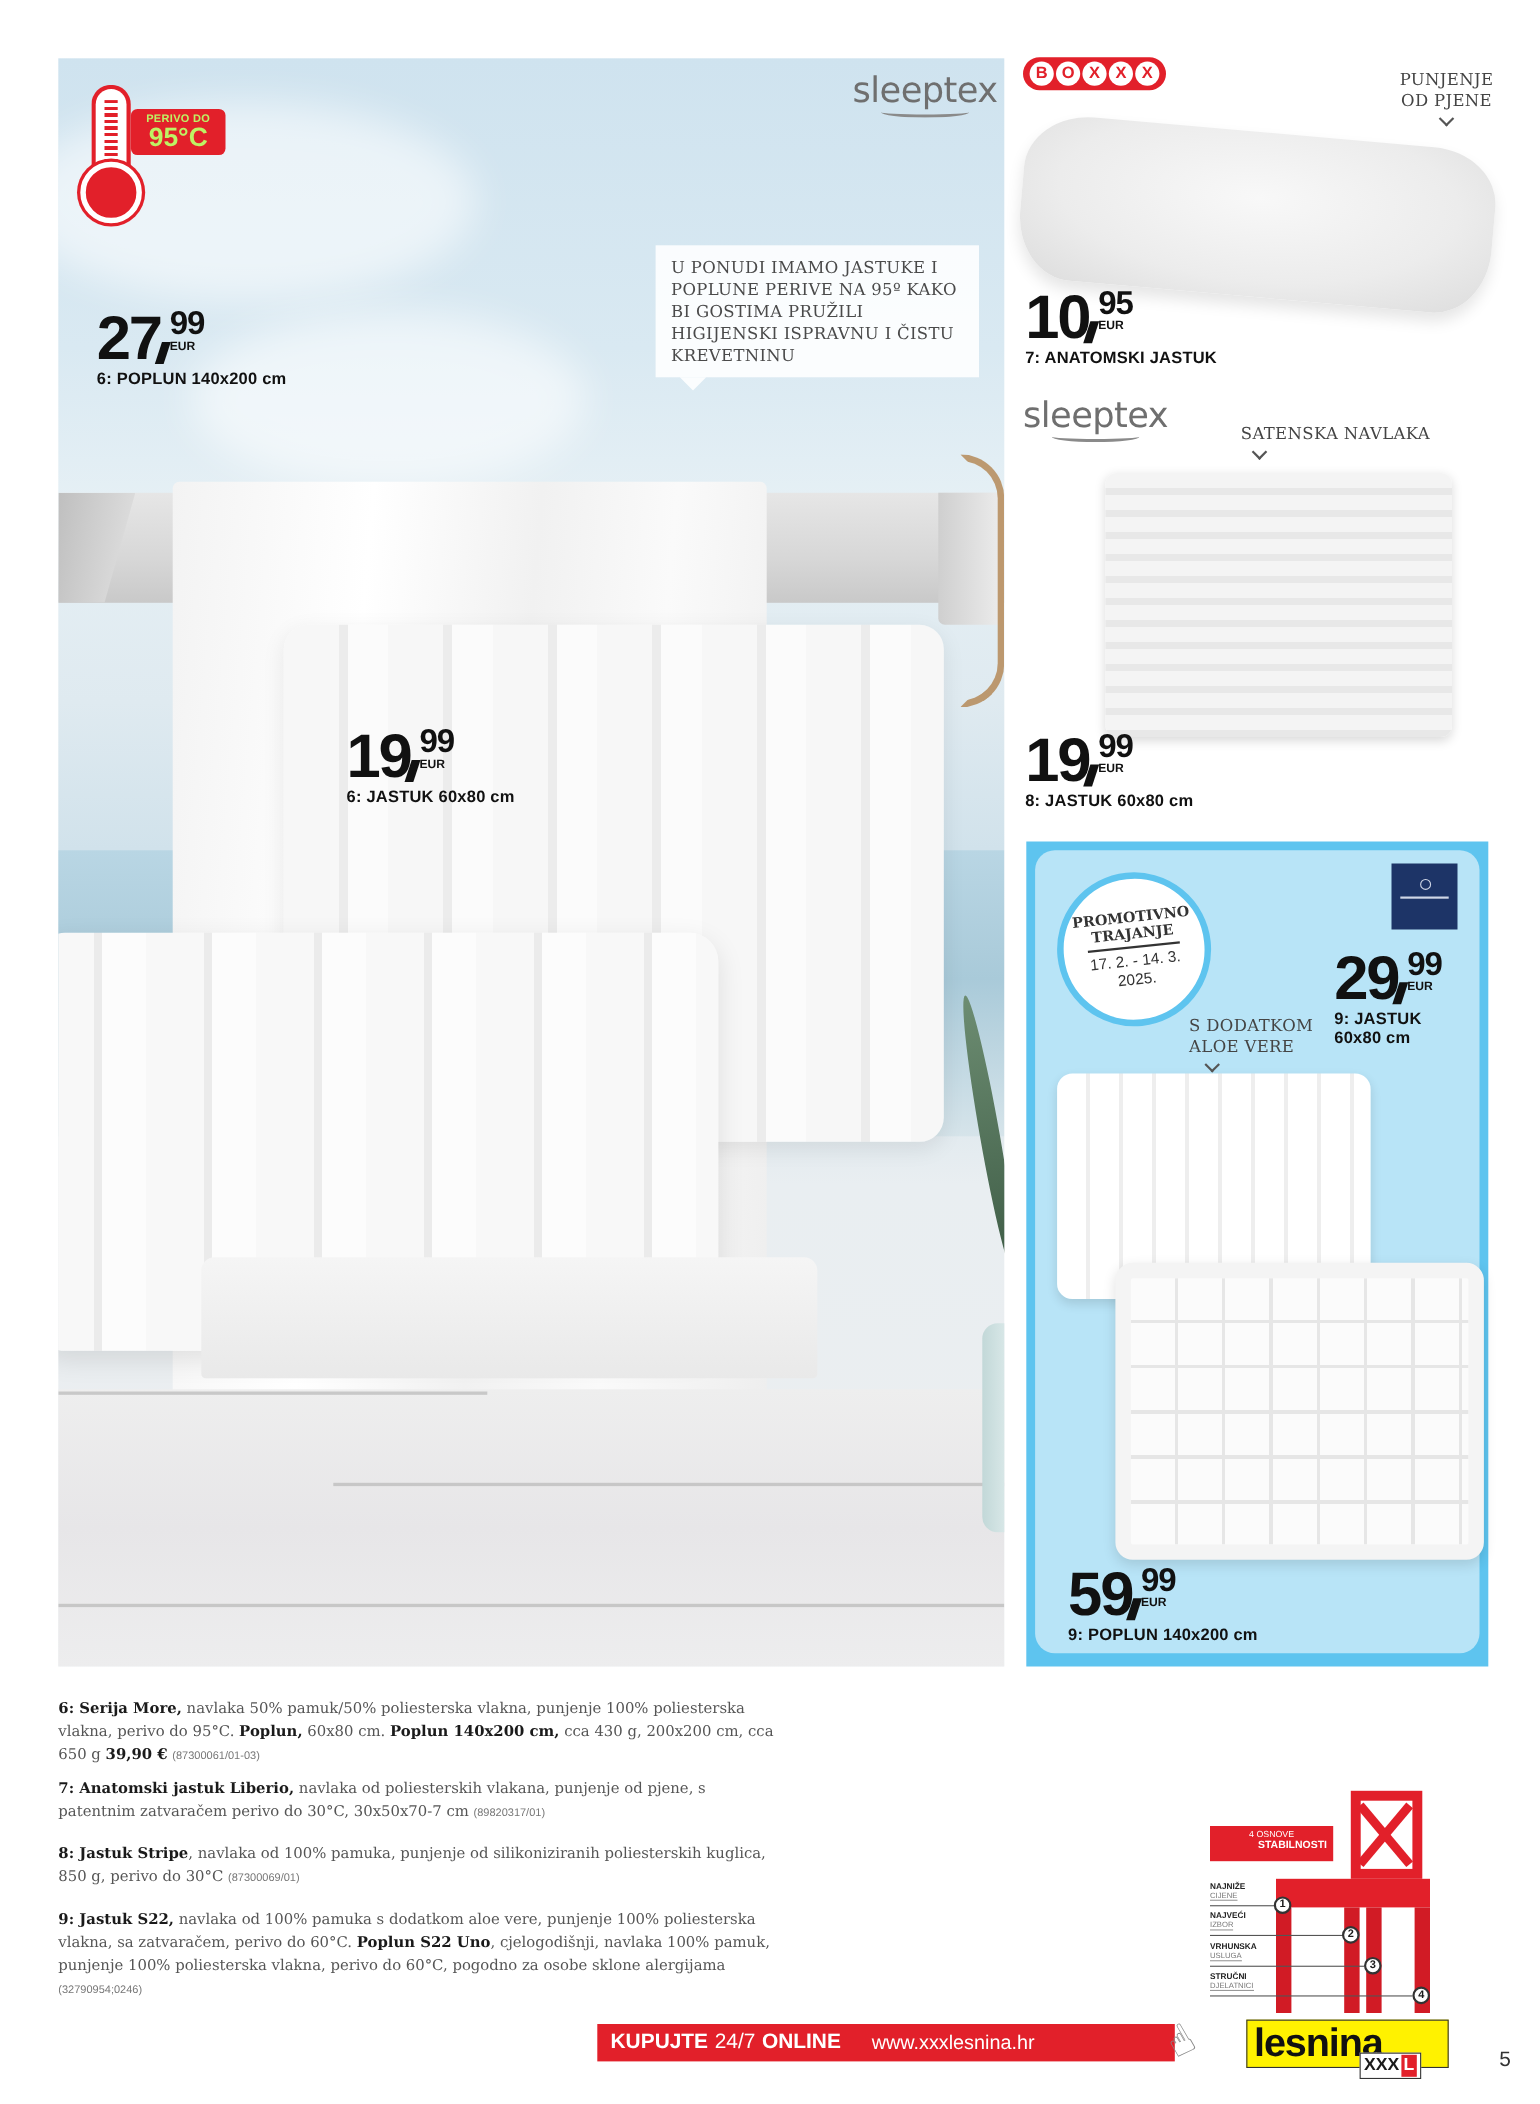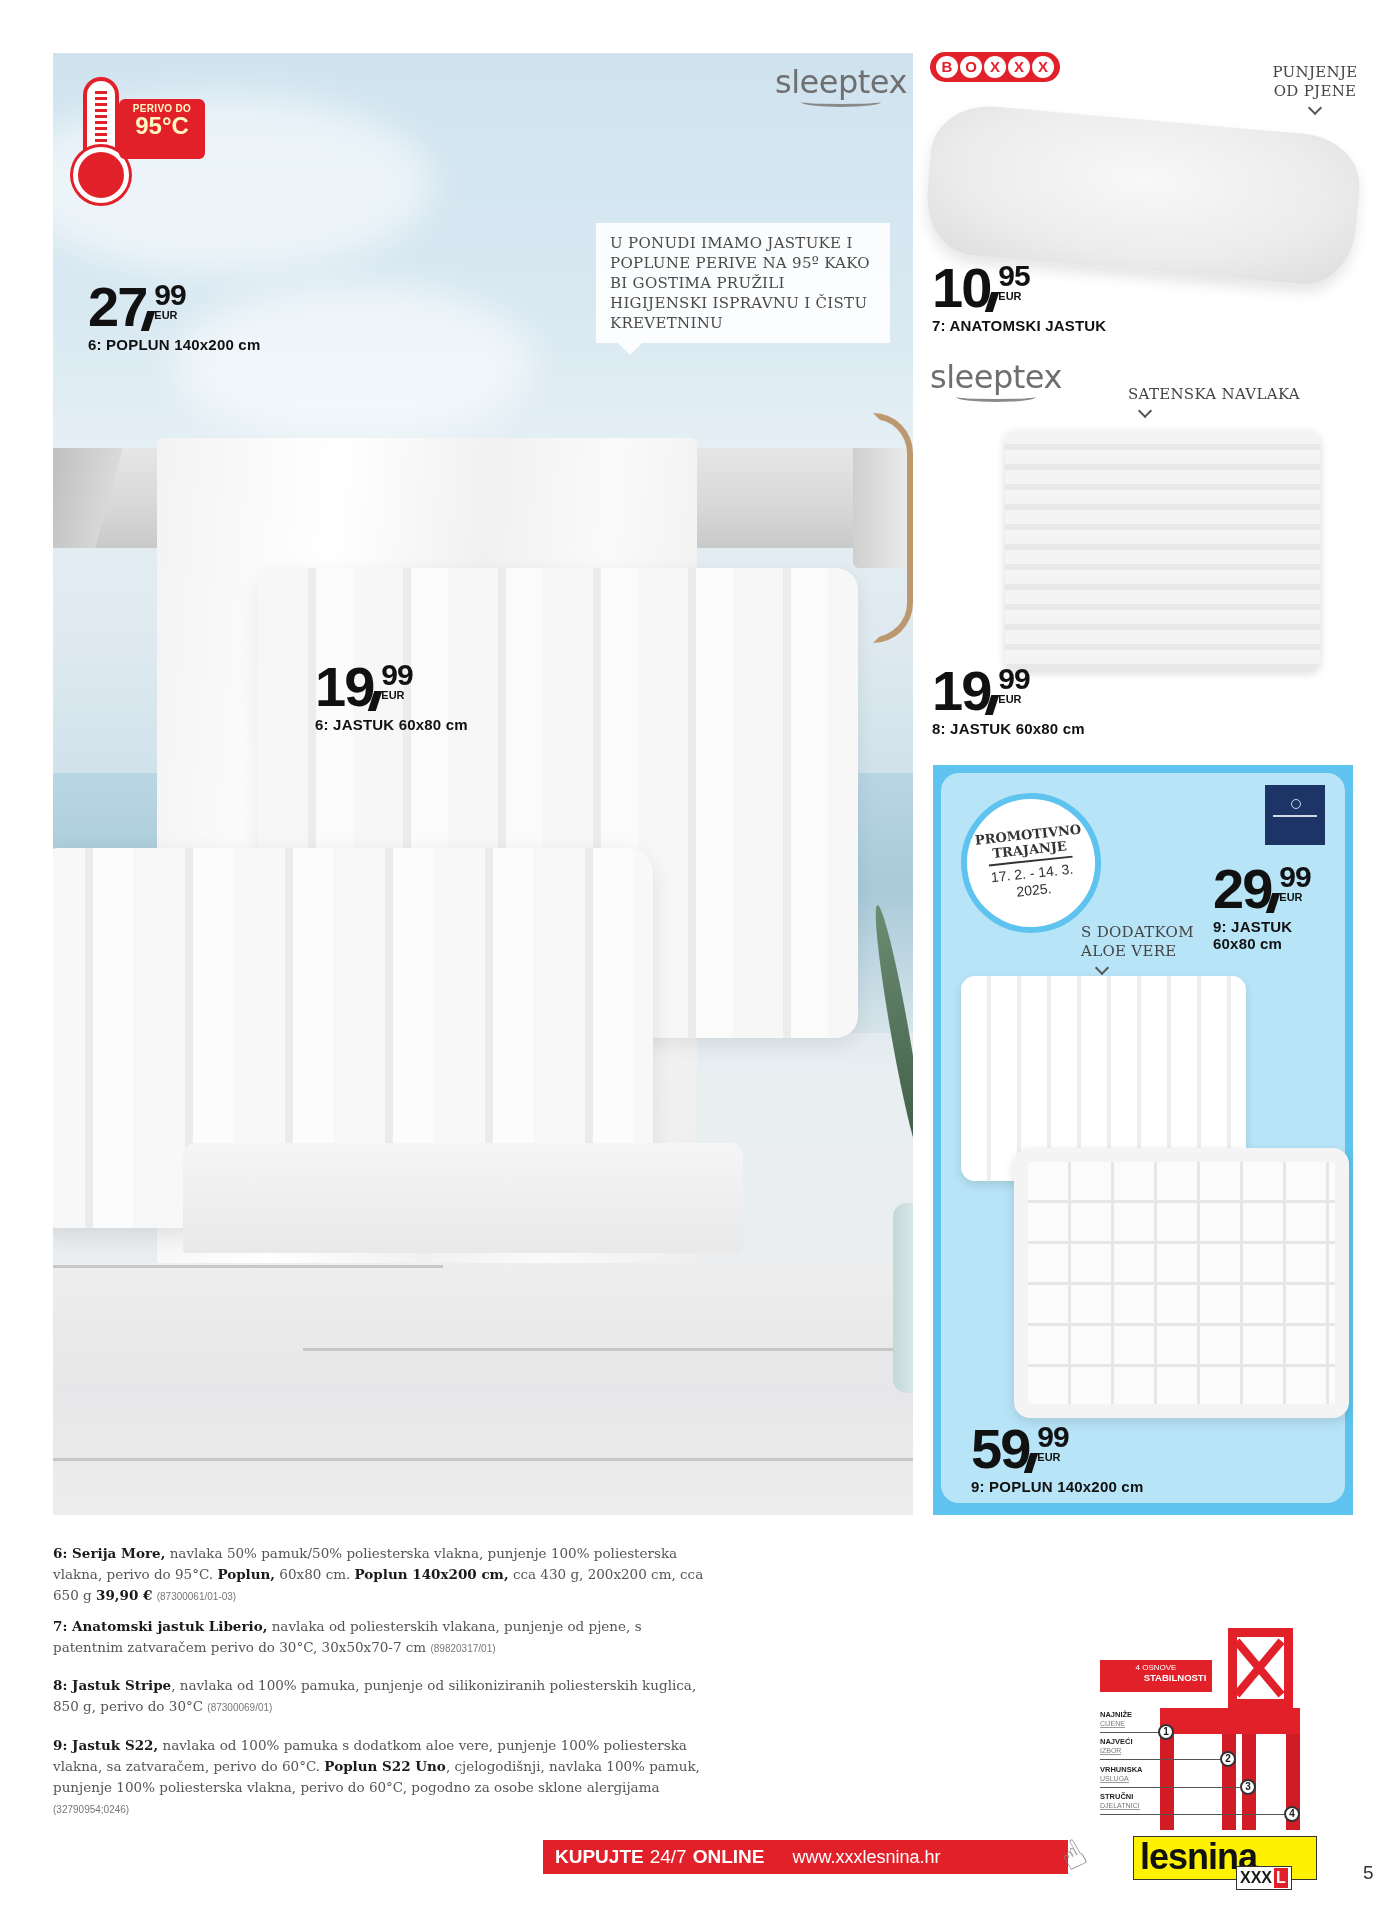--- a/index.html
+++ b/index.html
@@ -43,22 +43,22 @@
       background: linear-gradient(180deg, #6d8d72, #3c5a44); transform: rotate(-10deg); border-radius: 50%; }
 
     
     .thermo { position: absolute; left: 28px; top: 24px; width: 132px; height: 110px; }
     .thermo .tube { position: absolute; left: 2px; top: 0; width: 36px; height: 84px; border: 4px solid #e2202a;
       border-radius: 18px 18px 0 0; border-bottom: none; background: #fff; }
     .thermo .tube::before { content: ""; position: absolute; left: 8px; top: 10px; width: 12px; height: 64px;
       background: repeating-linear-gradient(180deg, #e2202a 0 3px, #ffffff 3px 6px); }
     .thermo .bulb { position: absolute; left: -8px; top: 70px; width: 56px; height: 56px; border-radius: 50%;
       background: #e2202a; border: 5px solid #fff; box-shadow: 0 0 0 3px #e2202a; }
-    .thermo .label { position: absolute; left: 38px; top: 22px; width: 86px; height: 60px; background: #e2202a;
-      border-radius: 6px; color: #fef9c3; text-align: center; font-family: "Liberation Sans", sans-serif; }
+    .thermo .label { position: absolute; left: 38px; top: 22px; width: 86px; height: 42px; background: #e2202a;
+      border-radius: 6px; color: #bef264; text-align: center; font-family: "Liberation Sans", sans-serif; }
     .thermo .label .l1 { display: block; font-size: 10px; font-weight: bold; margin-top: 4px; letter-spacing: 0.3px; }
     .thermo .label .l2 { display: block; font-size: 24px; font-weight: bold; line-height: 24px; }
 
     
     .brand-sleeptex { position: absolute; font-family: "DejaVu Sans", sans-serif; color: #6f6f6f;
       font-size: 32px; letter-spacing: -0.5px; }
     .brand-sleeptex .wave { display: block; width: 80px; height: 10px; margin: -4px auto 0;
       border-bottom: 3px solid #8a8a8a; border-radius: 0 0 50% 50%; }
 
     

